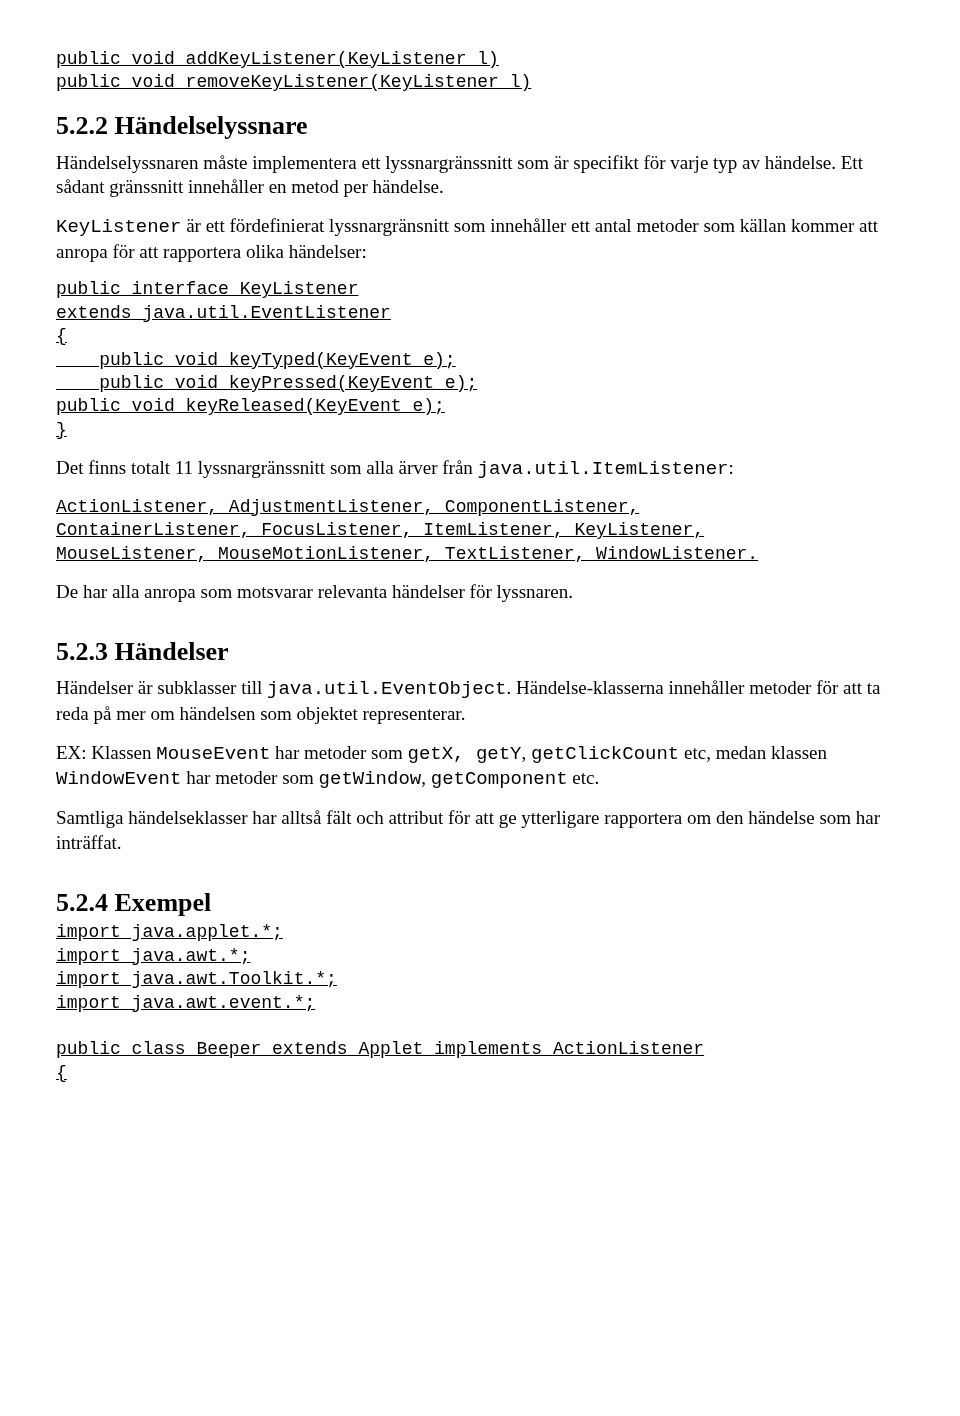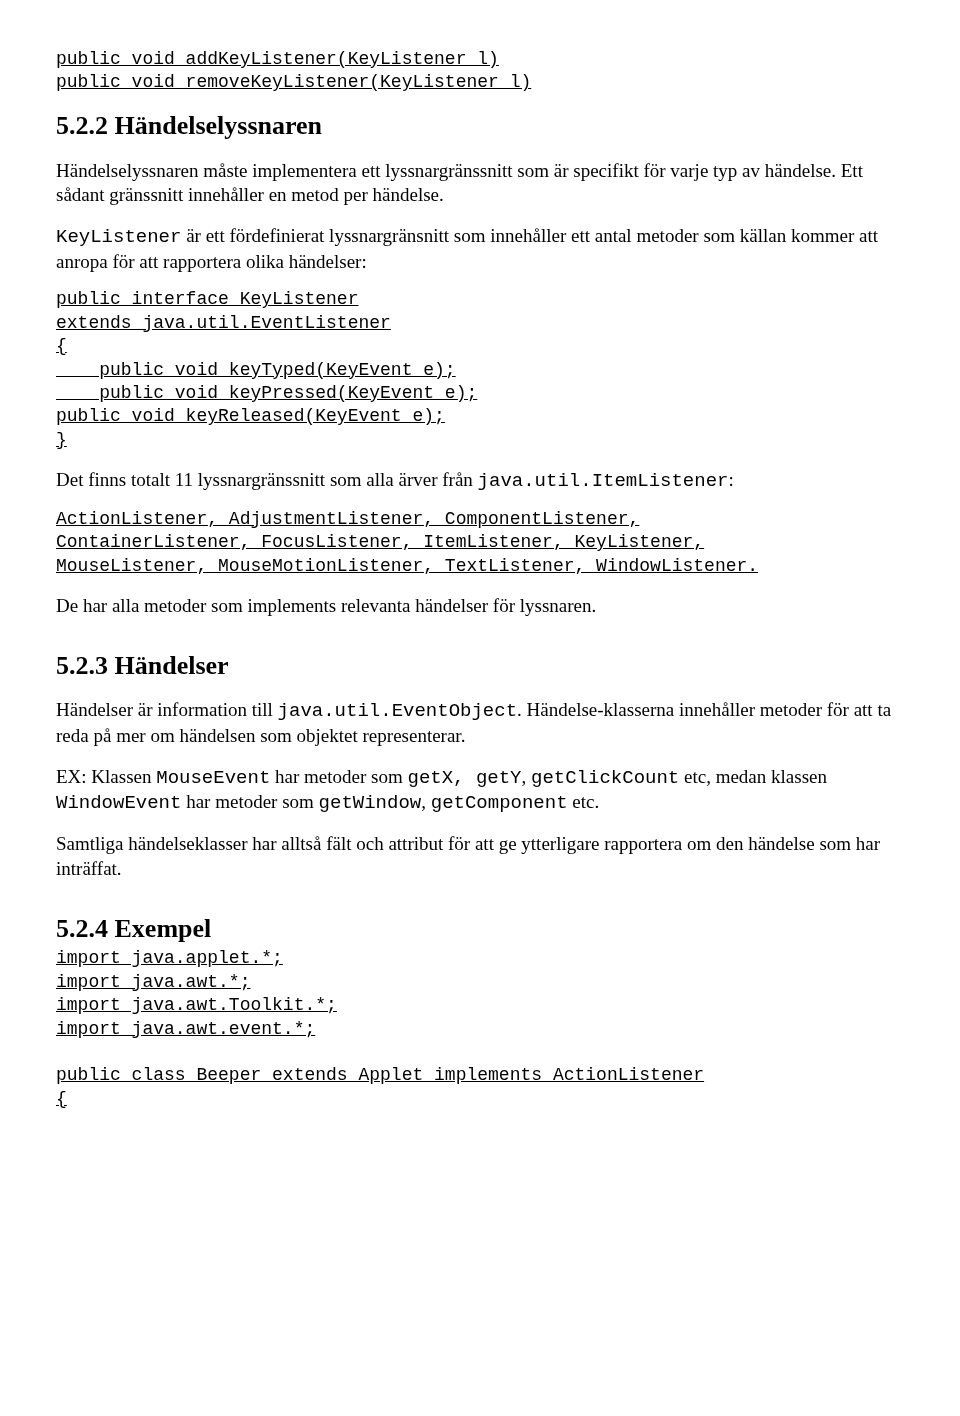--- a/index.html
+++ b/index.html
@@ -20,58 +20,58 @@
   }
   h2 {
     font-size: 26px;
     font-weight: bold;
     margin: 26px 0 2px 0;
   }
   h2.first {
     margin-top: 14px;
   }
   p {
-    margin: 16px 0 14px 0;
+    margin: 8px 0 14px 0;
   }
   .sp-bottom {
     margin-bottom: 30px;
   }
   .in-mono {
     font-family: "Courier New", Courier, monospace;
   }
 </style>
 </head>
 <body>
 
 <div class="code-block">public void addKeyListener(KeyListener l)
 public void removeKeyListener(KeyListener l)</div>
 
-<h2 class="first">5.2.2 Händelselyssnaren</h2>
+<h2 class="first">5.2.2 Händelselyssnare</h2>
 <p>Händelselyssnaren måste implementera ett lyssnargränssnitt som är specifikt för varje typ av händelse. Ett sådant gränssnitt innehåller en metod per händelse.</p>
 
 <p><span class="in-mono">KeyListener</span><span> är ett fördefinierat lyssnargränsnitt som innehåller ett antal metoder som källan kommer att anropa för att rapportera olika händelser:</span></p>
 
 <div class="code-block">public interface KeyListener
 extends java.util.EventListener
 {
     public void keyTyped(KeyEvent e);
     public void keyPressed(KeyEvent e);
 public void keyReleased(KeyEvent e);
 }</div>
 
 <p><span>Det finns totalt 11 lyssnargränssnitt som alla ärver från </span><span class="in-mono">java.util.ItemListener</span><span>:</span></p>
 
 <div class="code-block">ActionListener, AdjustmentListener, ComponentListener,
 ContainerListener, FocusListener, ItemListener, KeyListener,
 MouseListener, MouseMotionListener, TextListener, WindowListener.</div>
 
-<p class="sp-bottom">De har alla metoder som implements relevanta händelser för lyssnaren.</p>
+<p class="sp-bottom">De har alla anropa som motsvarar relevanta händelser för lyssnaren.</p>
 
 <h2>5.2.3 Händelser</h2>
-<p><span>Händelser är information till </span><span class="in-mono">java.util.EventObject</span><span>. Händelse-klasserna innehåller metoder för att ta reda på mer om händelsen som objektet representerar.</span></p>
+<p><span>Händelser är subklasser till </span><span class="in-mono">java.util.EventObject</span><span>. Händelse-klasserna innehåller metoder för att ta reda på mer om händelsen som objektet representerar.</span></p>
 
 <p><span>EX: Klassen </span><span class="in-mono">MouseEvent</span><span> har metoder som </span><span class="in-mono">getX, getY</span><span>, </span><span class="in-mono">getClickCount</span><span> etc, medan klassen </span><span class="in-mono">WindowEvent</span><span> har metoder som </span><span class="in-mono">getWindow</span><span>, </span><span class="in-mono">getComponent</span><span> etc.</span></p>
 
 <p class="sp-bottom">Samtliga händelseklasser har alltså fält och attribut för att ge ytterligare rapportera om den händelse som har inträffat.</p>
 
 <h2>5.2.4 Exempel</h2>
 <div class="code-block">import java.applet.*;
 import java.awt.*;
 import java.awt.Toolkit.*;
 import java.awt.event.*;

